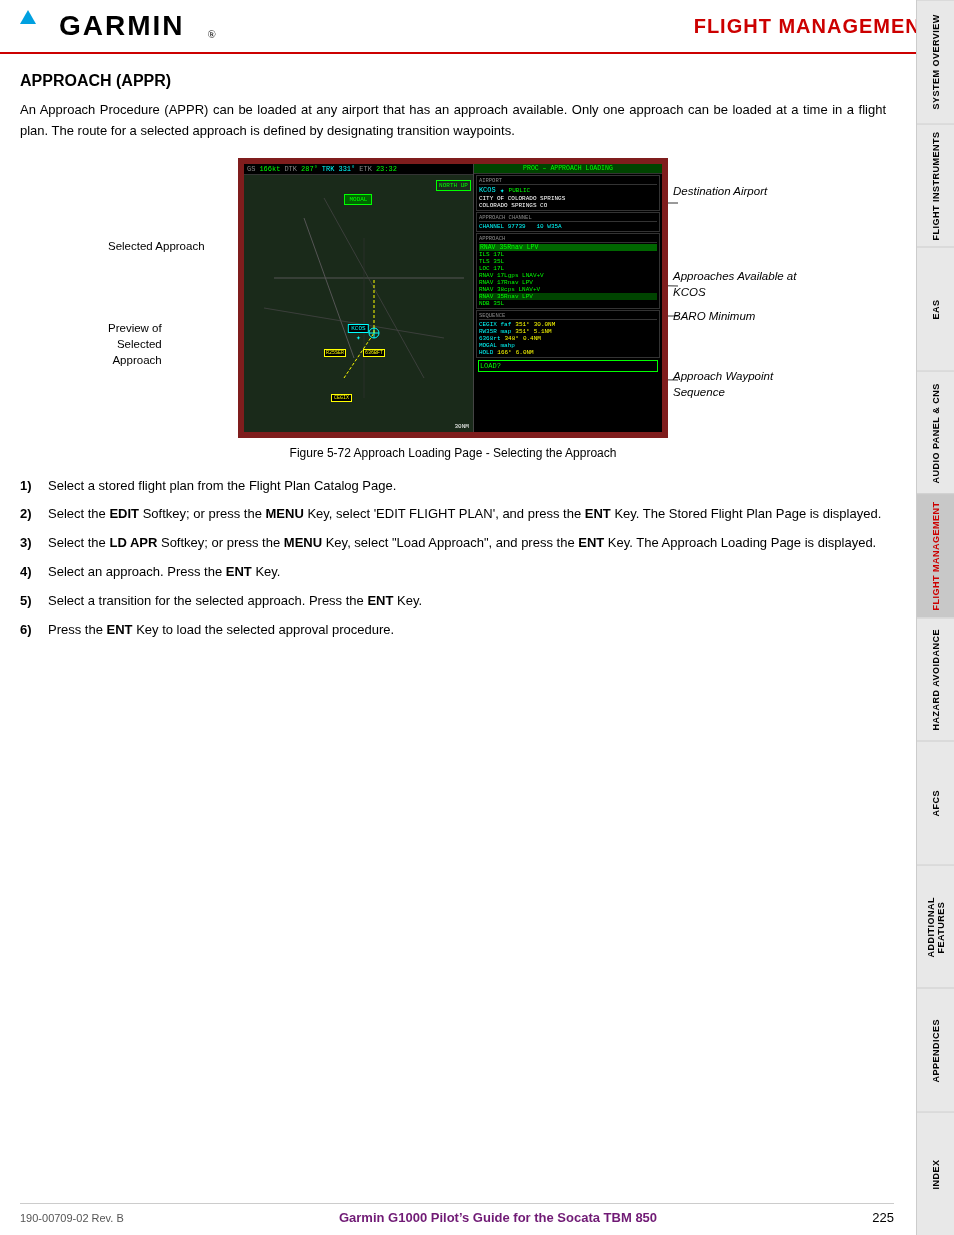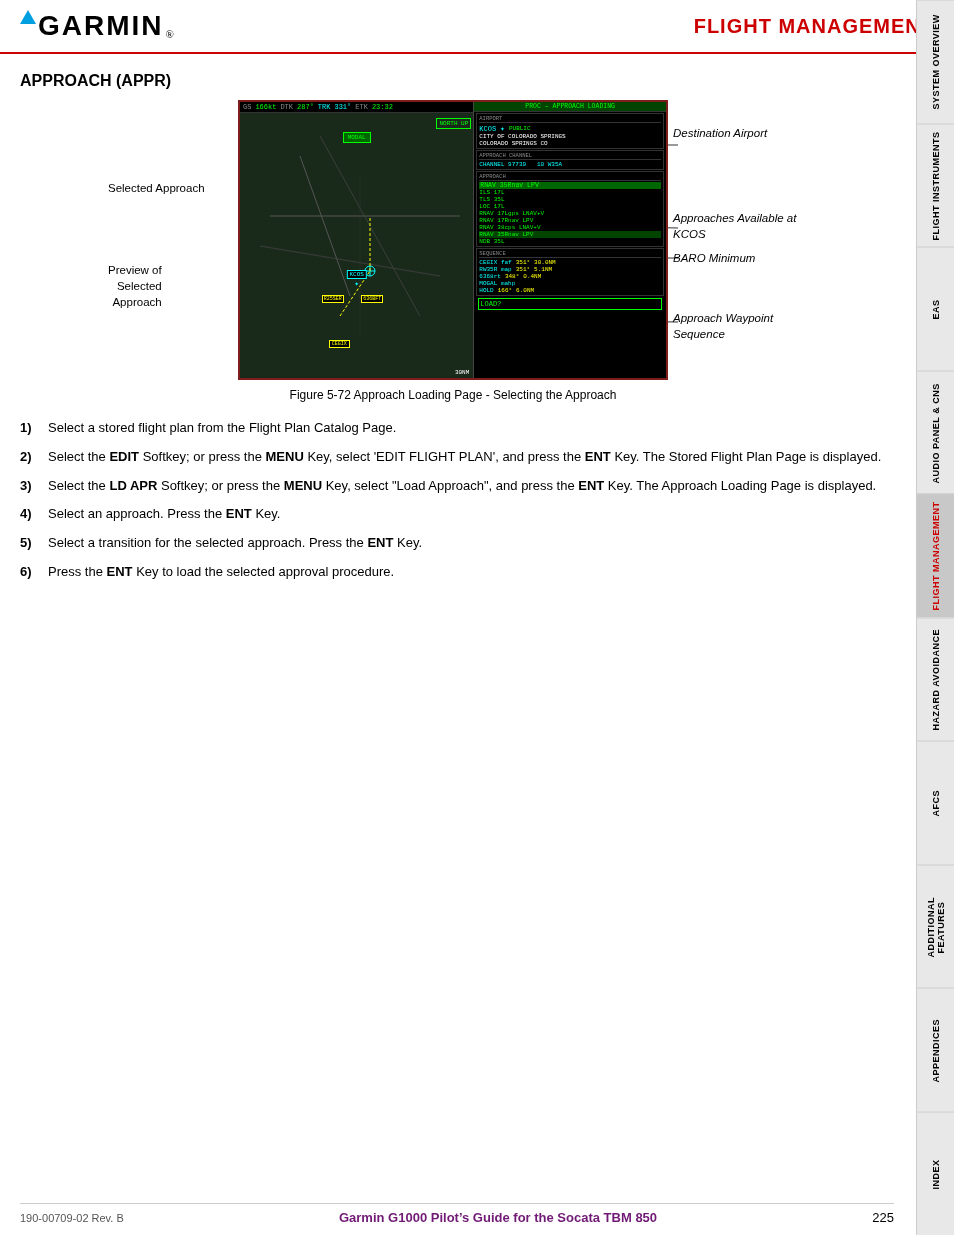--- a/index.html
+++ b/index.html
@@ -18,21 +18,21 @@
       display: flex;
       align-items: center;
       justify-content: space-between;
       padding: 10px 20px 10px 20px;
       border-bottom: 2px solid #c00;
       margin-bottom: 0;
     }
     .garmin-logo {
       display: flex;
       align-items: flex-end;
-      gap: 2px;
+      gap: 23px;
     }
     .garmin-logo .logo-text {
       font-size: 28px;
       font-weight: bold;
       color: #000;
       letter-spacing: 2px;
     }
     .garmin-logo .logo-triangle {
       width: 0;
       height: 0;
@@ -110,21 +110,21 @@
     }
 
     .screen-wrapper {
       position: relative;
       display: inline-block;
     }
 
     
     .avionics-screen {
       background: #000;
-      border: 2px solid #7f1d1d;
+      border: 6px solid #7f1d1d;
       width: 430px;
       height: 280px;
       display: flex;
       position: relative;
       font-family: 'Courier New', monospace;
     }
 
     
     .map-side {
       width: 55%;
@@ -400,20 +400,21 @@
   <div class="sidebar-tab">AFCS</div>
   <div class="sidebar-tab">ADDITIONAL FEATURES</div>
   <div class="sidebar-tab">APPENDICES</div>
   <div class="sidebar-tab">INDEX</div>
 </div>
 
 <div class="main-content">
 
   <div class="section-title">APPROACH (APPR)</div>
 
+  <p class="intro-text">An Approach Procedure (APPR) can be loaded at any airport that has an approach available. Only one approach can be loaded at a time in a flight plan. The route for a selected approach is defined by designating transition waypoints.</p>
 
   <div class="screen-container">
     <div class="screen-wrapper">
 
       <div class="left-annotation" style="top: 80px;">
         <span>Selected
 Approach</span>
       </div>
       <div class="left-annotation" style="top: 162px;">
         Preview of<br>Selected<br>Approach

